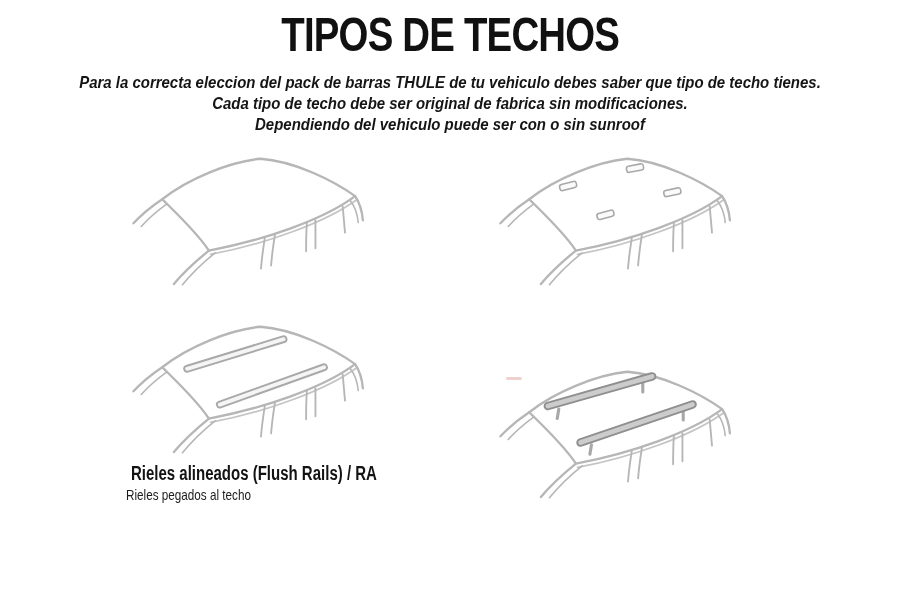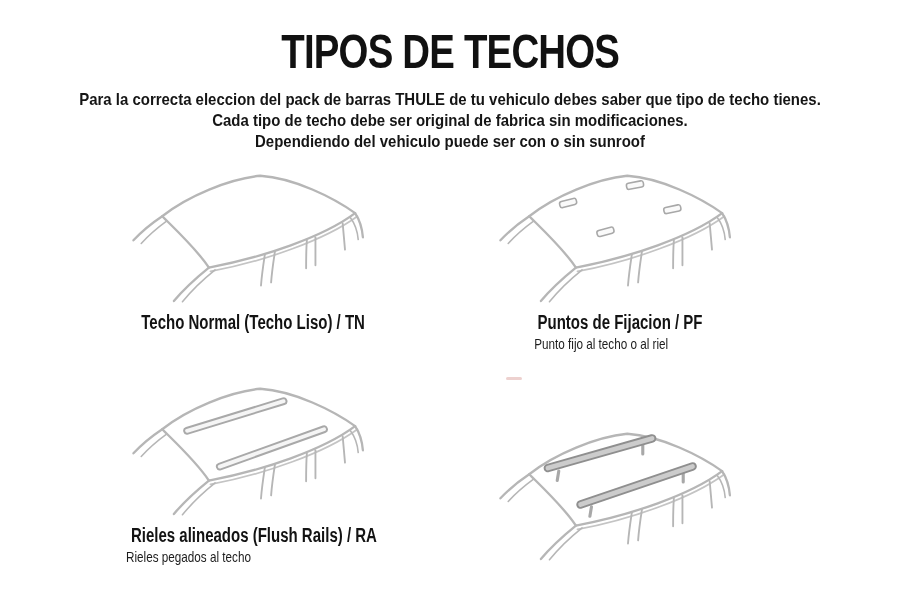--- a/index.html
+++ b/index.html
@@ -11,41 +11,42 @@
   }
   .page {
     position: relative;
     width: 900px;
     height: 600px;
     background: #ffffff;
     overflow: hidden;
   }
   .title {
     margin: 0;
-    padding-top: 27px;
+    padding-top: 10px;
     text-align: center;
     font-size: 48px;
     font-weight: bold;
     line-height: 1.05;
     letter-spacing: -1px;
     color: #111111;
   }
   .title span {
     display: inline-block;
     transform: scaleX(0.80);
     transform-origin: 50% 50%;
     white-space: nowrap;
   }
   .intro {
     margin-top: 12px;
     text-align: center;
     font-size: 17px;
     font-weight: bold;
     line-height: 21px;
     color: #151515;
+    font-style: italic;
   }
   .intro-line {
     transform: scaleX(0.88);
     transform-origin: 50% 50%;
     white-space: nowrap;
   }
   .grid {
     display: grid;
     grid-template-columns: 1fr 1fr;
     padding-left: 70px;
@@ -139,40 +140,32 @@
     <div class="intro-line">Cada tipo de techo debe ser original de fabrica sin modificaciones.</div>
     <div class="intro-line">Dependiendo del vehiculo puede ser con o sin sunroof</div>
   </div>
 
   <div class="grid">
 
     <figure class="cell">
       <svg class="roof-svg" viewBox="0 0 320 180" preserveAspectRatio="xMidYMid meet">
         <use href="#roof-base"></use>
       </svg>
-      <figcaption>
-        <div class="roof-label">Techo Normal (Techo Liso) / TN</div>
-
-      </figcaption>
     </figure>
 
     <figure class="cell">
       <svg class="roof-svg" viewBox="0 0 320 180" preserveAspectRatio="xMidYMid meet">
         <use href="#roof-base"></use>
         <g fill="#fafafa" stroke="#a8a8a8" stroke-width="2">
           <rect x="-11" y="-4" width="22" height="8" rx="3" transform="translate(92,45) rotate(-15)"></rect>
           <rect x="-11" y="-4" width="22" height="8" rx="3" transform="translate(178,22) rotate(-11)"></rect>
           <rect x="-11" y="-4" width="22" height="8" rx="3" transform="translate(140,82) rotate(-15)"></rect>
           <rect x="-11" y="-4" width="22" height="8" rx="3" transform="translate(226,53) rotate(-12)"></rect>
         </g>
       </svg>
-      <figcaption>
-        <div class="roof-label">Puntos de Fijacion / PF</div>
-        <div class="roof-sublabel">Punto fijo al techo o al riel</div>
-      </figcaption>
     </figure>
 
     <figure class="cell row2">
       <svg class="roof-svg" viewBox="0 0 320 180" preserveAspectRatio="xMidYMid meet">
         <use href="#roof-base"></use>
         <g stroke-linecap="round">
           <line x1="74" y1="64" x2="198" y2="26" stroke="#a9a9a9" stroke-width="10"></line>
           <line x1="74" y1="64" x2="198" y2="26" stroke="#f5f5f5" stroke-width="5"></line>
           <line x1="116" y1="110" x2="250" y2="62" stroke="#a9a9a9" stroke-width="10"></line>
           <line x1="116" y1="110" x2="250" y2="62" stroke="#f5f5f5" stroke-width="5"></line>

